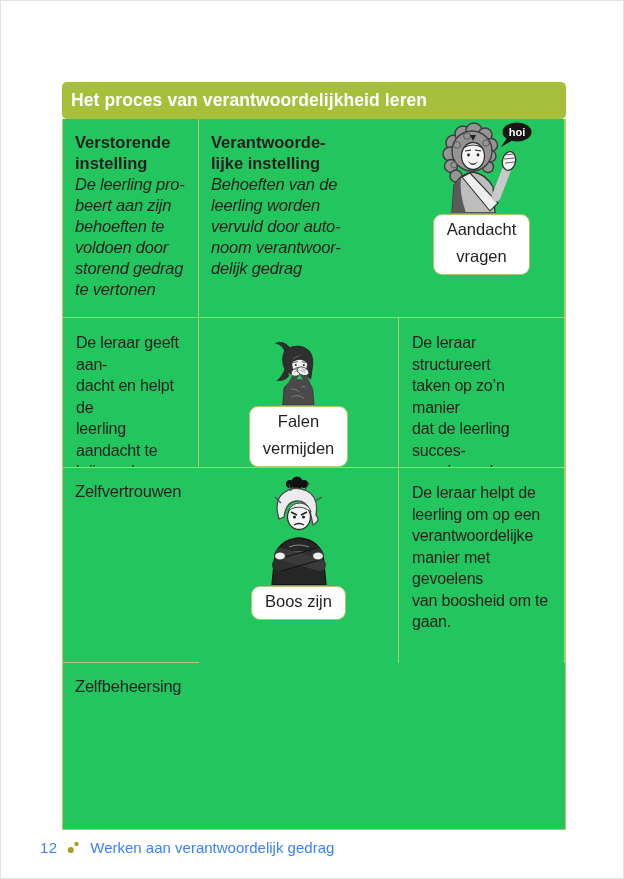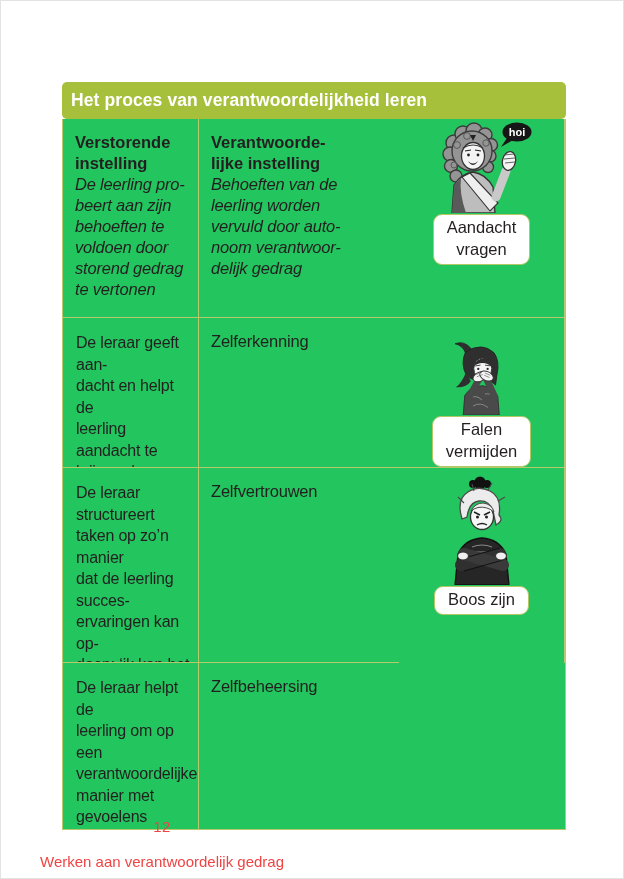--- a/index.html
+++ b/index.html
@@ -44,27 +44,27 @@
   .behavior-cell { display:flex; flex-direction:column; align-items:center;gap:6px; }
   .behavior-cell svg.illu { display:block; }
   .pad-top-0 { padding-top:2px; }
   .pad-top-1 { padding-top:22px; }
   .pad-top-2 { padding-top:5px; }
 
   .label-box {
     position:relative; z-index:2; margin-top:-5px; background:#ffffff;
     border:1.7px solid #b2c765; border-radius:9px;
     padding:1px 13px 4px; text-align:center;
-    font-size:16.5px; line-height:22px; white-space:pre-line;
+    font-size:16.5px; line-height:27px; white-space:pre-line;
   }
 
   .footer {
-    position:absolute; left:40px; top:818px; height:20px;
+    position:absolute; left:40px; top:837px; height:20px;
     display:flex; align-items:center; gap:9px;
-    color:#ef4444; font-size:15px;flex-direction:column;
+    color:#3b82f6; font-size:15px;
   }
   .footer .pagenum { letter-spacing:.3px; }
   .footer .dots { display:block; }
 </style>
 </head>
 <body>
 
 <div class="page">
 
   <div class="table-block">
@@ -141,21 +141,20 @@
           </g>
         </svg>
         <div class="label-box">Aandacht
 vragen</div>
       </div>
       <div class="cell text-cell">De leraar geeft aan-
 dacht en helpt de
 leerling aandacht te
 krijgen door verant-
 woordelijk gedrag.</div>
-      <div class="cell outcome-cell last-col">Zelferkenning</div>
 
       <div class="cell behavior-cell pad-top-1">
         <svg class="illu" width="104" height="100" viewBox="0 0 104 100" role="img" aria-label="girl-covering-mouth">
 
           <path d="M38,12 Q28,0 16,5 Q26,7 30,17 Z" fill="#2f2f2f" stroke="#222" stroke-width="1"></path>
           <path d="M30,16 Q52,2 68,17 Q76,28 72,46 L70,60 Q61,51 52,53 Q39,55 31,47 Q23,31 30,16 Z" fill="#2f2f2f" stroke="#222" stroke-width="1.2"></path>
           <path d="M31,42 Q25,58 17,63 Q31,64 37,55 Z" fill="#2f2f2f"></path>
 
           <ellipse cx="53" cy="38" rx="12" ry="14" fill="#f4f4f4" stroke="#333" stroke-width="1.3"></ellipse>
           <path d="M41,35 Q45,24 57,24 Q66,27 65,36 Q58,29 49,31 Q44,32 41,35 Z" fill="#2f2f2f"></path>

